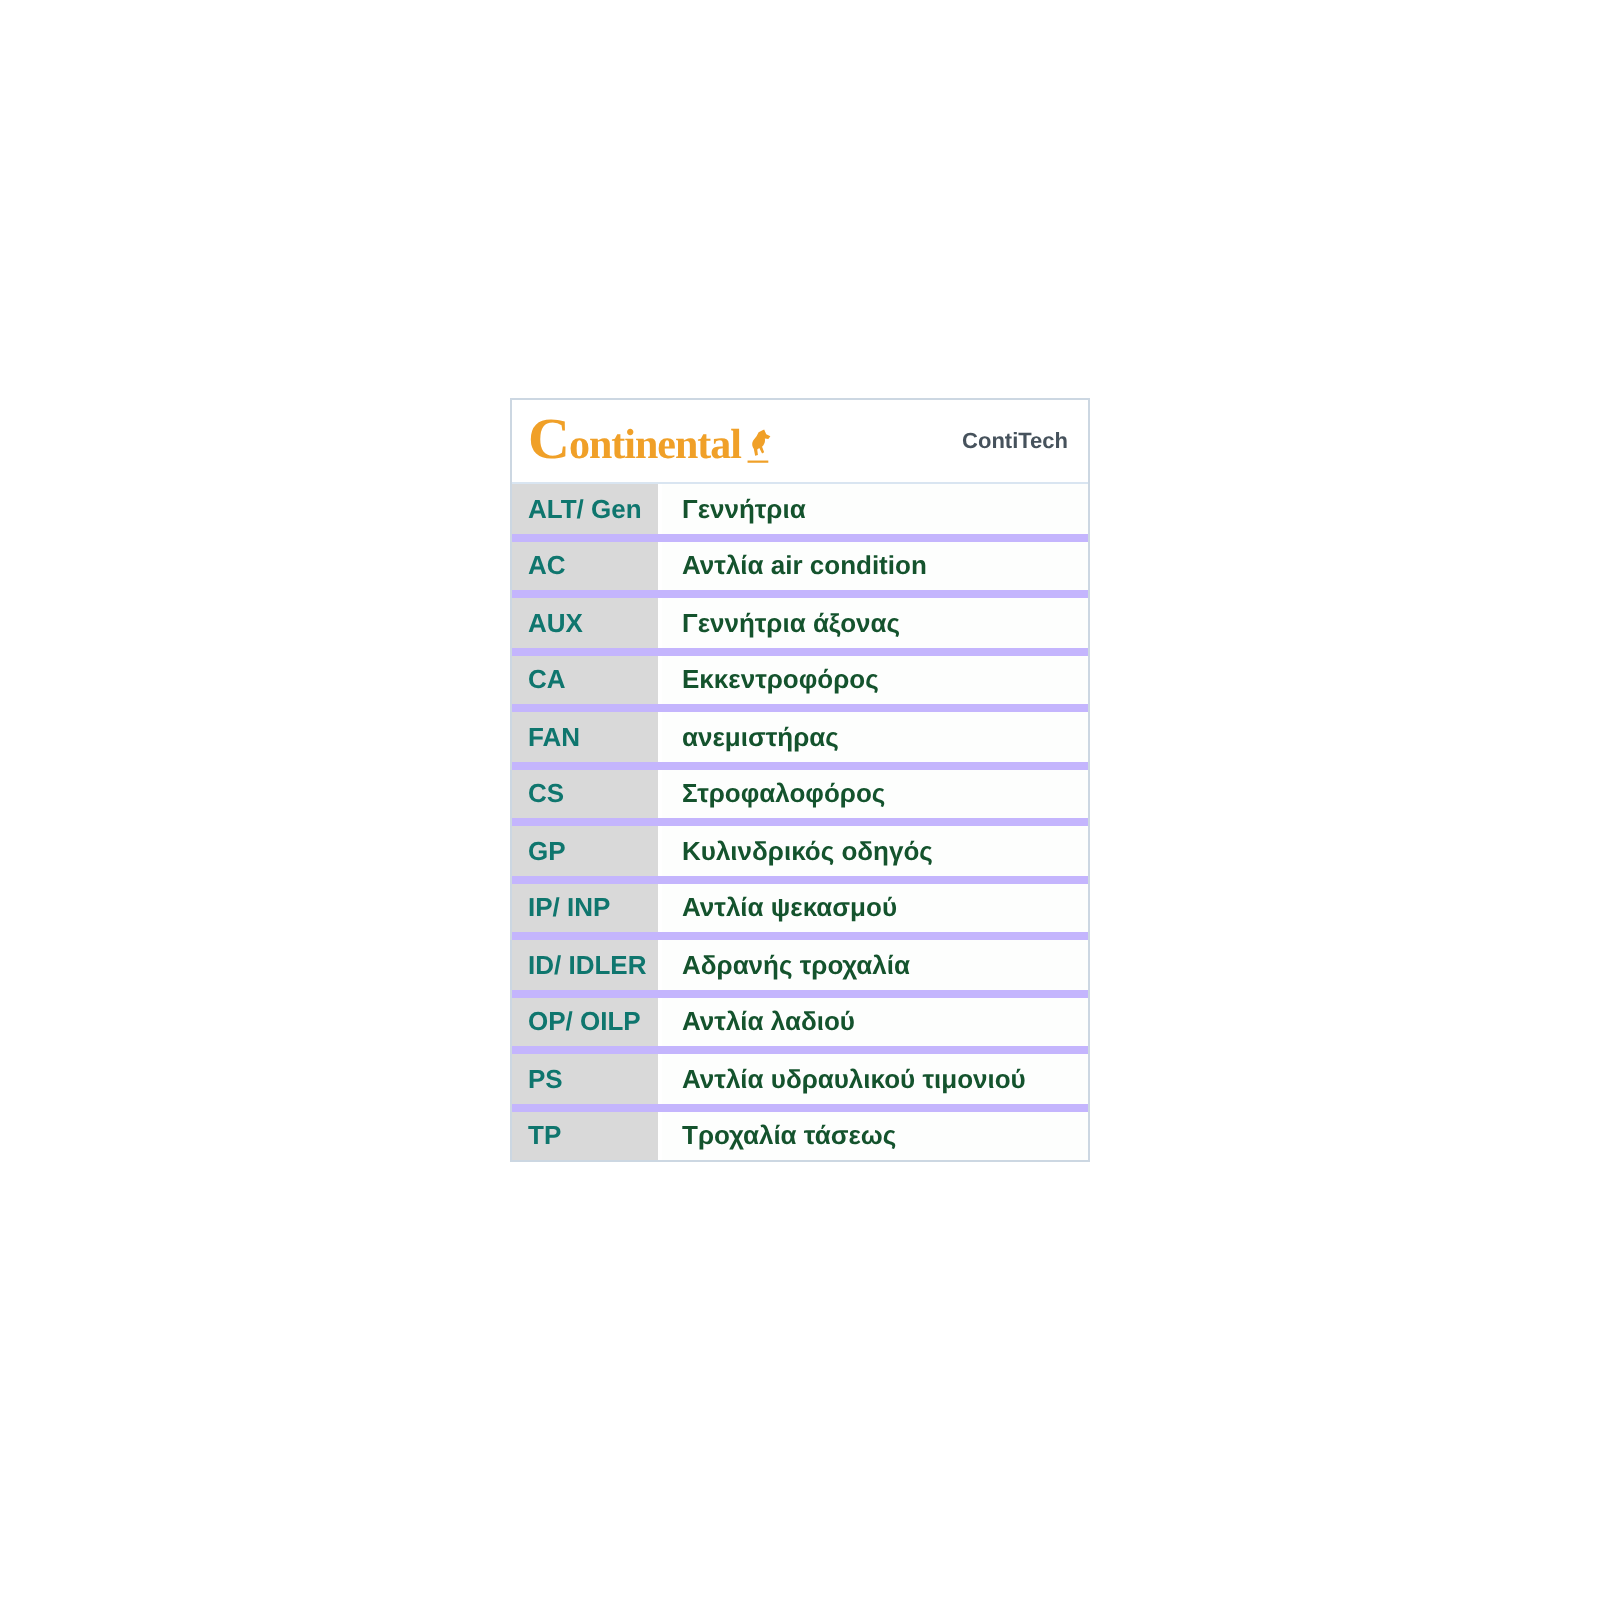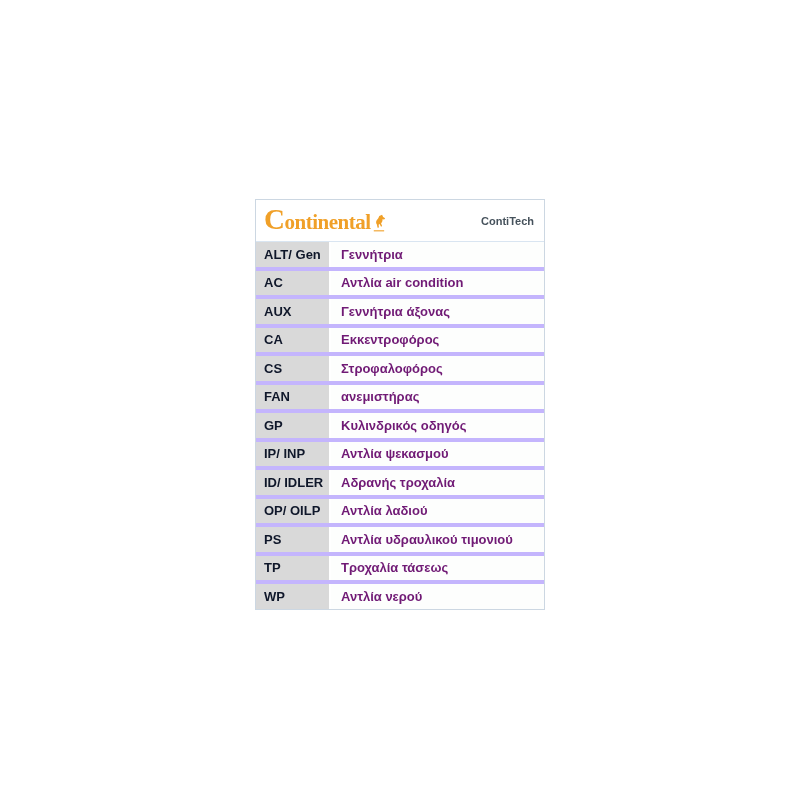--- a/index.html
+++ b/index.html
@@ -71,31 +71,31 @@
   .code {
     width: 75px;
     box-sizing: border-box;
     background: #d9d9d9;
     border-right: 2px solid #ffffff;
     display: flex;
     align-items: center;
     padding-left: 8px;
     font-size: 13px;
     font-weight: bold;
-    color: #0f172a;
+    color: #0f766e;
     white-space: nowrap;
   }
   .term {
     flex: 1;
     display: flex;
     align-items: center;
     padding-left: 10px;
     font-size: 13px;
     font-weight: bold;
-    color: #701a75;
+    color: #14532d;
     white-space: nowrap;
     overflow: hidden;
     background: #fdfefd;
   }
 </style>
 </head>
 <body>
 
 <div class="canvas">
   <div class="card">
@@ -125,26 +125,26 @@
       </div>
       <div class="row">
         <div class="code">AUX</div>
         <div class="term">Γεννήτρια άξονας</div>
       </div>
       <div class="row">
         <div class="code">CA</div>
         <div class="term">Εκκεντροφόρος</div>
       </div>
       <div class="row">
+        <div class="code">FAN</div>
+        <div class="term">ανεμιστήρας</div>
+      </div>
+      <div class="row">
         <div class="code">CS</div>
         <div class="term">Στροφαλοφόρος</div>
-      </div>
-      <div class="row">
-        <div class="code">FAN</div>
-        <div class="term">ανεμιστήρας</div>
       </div>
       <div class="row">
         <div class="code">GP</div>
         <div class="term">Κυλινδρικός οδηγός</div>
       </div>
       <div class="row">
         <div class="code">IP/ INP</div>
         <div class="term">Αντλία ψεκασμού</div>
       </div>
       <div class="row">
@@ -156,20 +156,16 @@
         <div class="term">Αντλία λαδιού</div>
       </div>
       <div class="row">
         <div class="code">PS</div>
         <div class="term">Αντλία υδραυλικού τιμονιού</div>
       </div>
       <div class="row">
         <div class="code">TP</div>
         <div class="term">Τροχαλία τάσεως</div>
       </div>
-      <div class="row">
-        <div class="code">WP</div>
-        <div class="term">Αντλία νερού</div>
-      </div>
 
     </div>
   </div>
 </div>
 
 </body></html>

